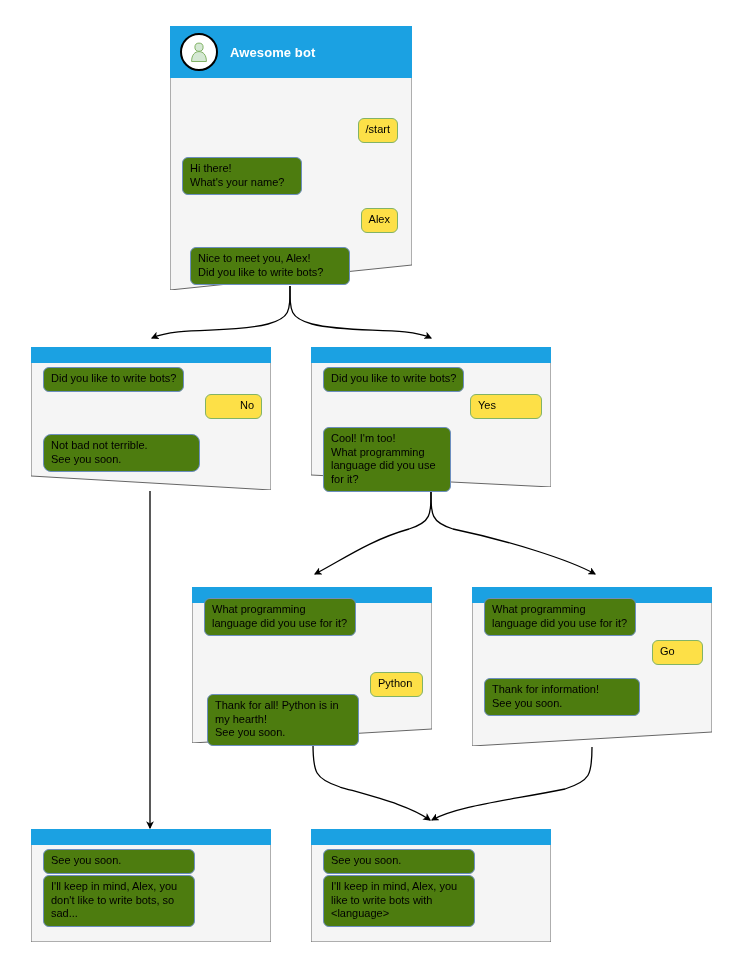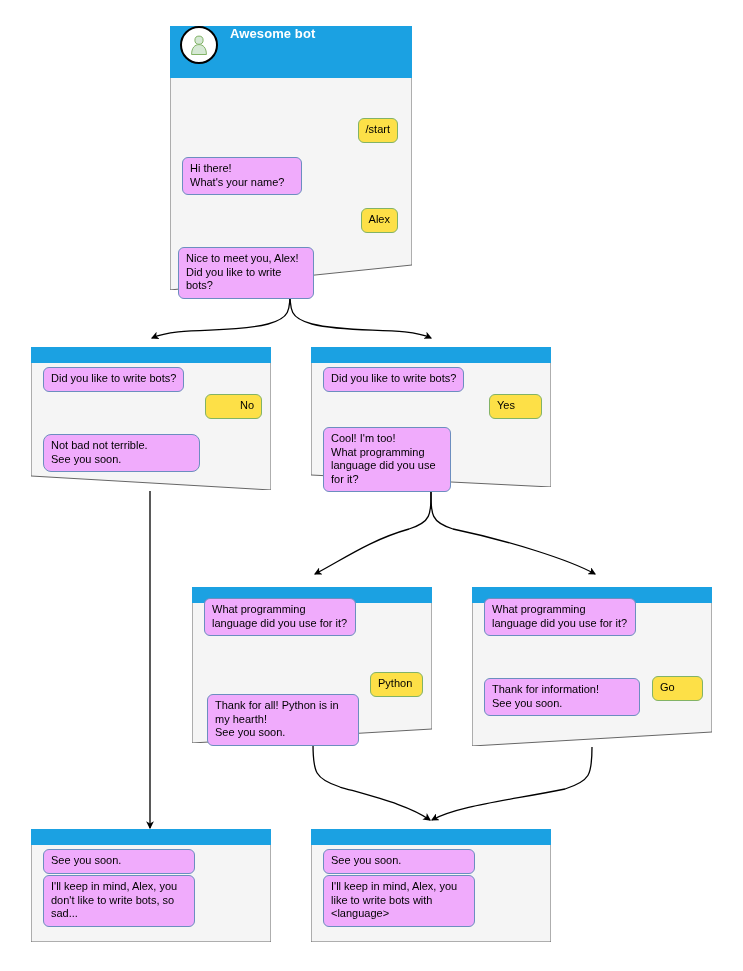--- a/index.html
+++ b/index.html
@@ -46,20 +46,21 @@
     position: absolute;
     left: 0;
     top: 0;
     height: 16px;
     box-sizing: border-box;
     background: #1ba1e2;
   }
   .hdr.tall {
     height: 52px;
     display: flex;
+    align-items: center;
     padding-left: 10px;
   }
   .bot-title {
     color: #ffffff;
     font-size: 13px;
     font-weight: bold;
     margin-left: 12px;
     letter-spacing: 0.1px;
   }
   .avatar {
@@ -78,21 +79,21 @@
     position: absolute;
     box-sizing: border-box;
     border-radius: 6px;
     font-size: 11px;
     line-height: 13.5px;
     color: #000000;
     padding: 4px 7px 5px 7px;
     white-space: pre-line;
   }
   .bubble.bot {
-    background: #f0abfc;
+    background: #4d7c0f;
     border: 1px solid #6c8ebf;
   }
   .bubble.user {
     background: #fde047;
     border: 1px solid #82b366;
   }
 </style>
 </head>
 <body>
 
@@ -131,21 +132,21 @@
           <path d="M 4.6 21.5 C 4.6 14.6 8.0 11.6 12 11.6 C 16 11.6 19.4 14.6 19.4 21.5 Z" fill="#d5e8d4" stroke="#82b366" stroke-width="1"></path>
         </svg>
       </div>
       <div class="bot-title">Awesome bot</div>
     </div>
     <div class="content">
       <div class="bubble user" style="right:14px; top:92px;">/start</div>
       <div class="bubble bot" style="left:12px; top:131px; width:120px;">Hi there!
 What's your name?</div>
       <div class="bubble user" style="right:14px; top:182px;">Alex</div>
-      <div class="bubble bot" style="left:8px; top:221px; width:136px;">Nice to meet you, Alex!
+      <div class="bubble bot" style="left:20px; top:221px; width:160px;">Nice to meet you, Alex!
 Did you like to write bots?</div>
     </div>
   </div>
 
   <div class="node" style="left:31px; top:347px; width:240px; height:143px;">
     <svg class="shape" viewBox="0 0 240 143" preserveAspectRatio="none">
       <polygon points="0,0 240,0 240,143 0,129" fill="#f5f5f5" stroke="#666666" stroke-width="1"></polygon>
     </svg>
     <div class="hdr" style="width:240px;"></div>
     <div class="content">
@@ -156,21 +157,21 @@
     </div>
   </div>
 
   <div class="node" style="left:311px; top:347px; width:240px; height:140px;">
     <svg class="shape" viewBox="0 0 240 140" preserveAspectRatio="none">
       <polygon points="0,0 240,0 240,140 0,128" fill="#f5f5f5" stroke="#666666" stroke-width="1"></polygon>
     </svg>
     <div class="hdr" style="width:240px;"></div>
     <div class="content">
       <div class="bubble bot" style="left:12px; top:20px;">Did you like to write bots?</div>
-      <div class="bubble user" style="right:9px; top:47px; width:53px;">Yes</div>
+      <div class="bubble user" style="right:9px; top:47px; width:72px;">Yes</div>
       <div class="bubble bot" style="left:12px; top:80px; width:128px;">Cool! I'm too!
 What programming
 language did you use for it?</div>
     </div>
   </div>
 
   <div class="node" style="left:192px; top:587px; width:240px; height:156px;">
     <svg class="shape" viewBox="0 0 240 156" preserveAspectRatio="none">
       <polygon points="0,0 240,0 240,142 0,156" fill="#f5f5f5" stroke="#666666" stroke-width="1"></polygon>
     </svg>
@@ -186,21 +187,21 @@
   </div>
 
   <div class="node" style="left:472px; top:587px; width:240px; height:159px;">
     <svg class="shape" viewBox="0 0 240 159" preserveAspectRatio="none">
       <polygon points="0,0 240,0 240,145 0,159" fill="#f5f5f5" stroke="#666666" stroke-width="1"></polygon>
     </svg>
     <div class="hdr" style="width:240px;"></div>
     <div class="content">
       <div class="bubble bot" style="left:12px; top:11px; width:152px;">What programming
 language did you use for it?</div>
-      <div class="bubble user" style="right:9px; top:53px; width:51px;margin-top:36px;">Go</div>
+      <div class="bubble user" style="right:9px; top:53px; width:51px;">Go</div>
       <div class="bubble bot" style="left:12px; top:91px; width:156px;">Thank for information!
 See you soon.</div>
     </div>
   </div>
 
   <div class="node" style="left:31px; top:829px; width:240px; height:113px;">
     <svg class="shape" viewBox="0 0 240 113" preserveAspectRatio="none">
       <polygon points="0,0 240,0 240,113 0,113" fill="#f5f5f5" stroke="#666666" stroke-width="1"></polygon>
     </svg>
     <div class="hdr" style="width:240px;"></div>

